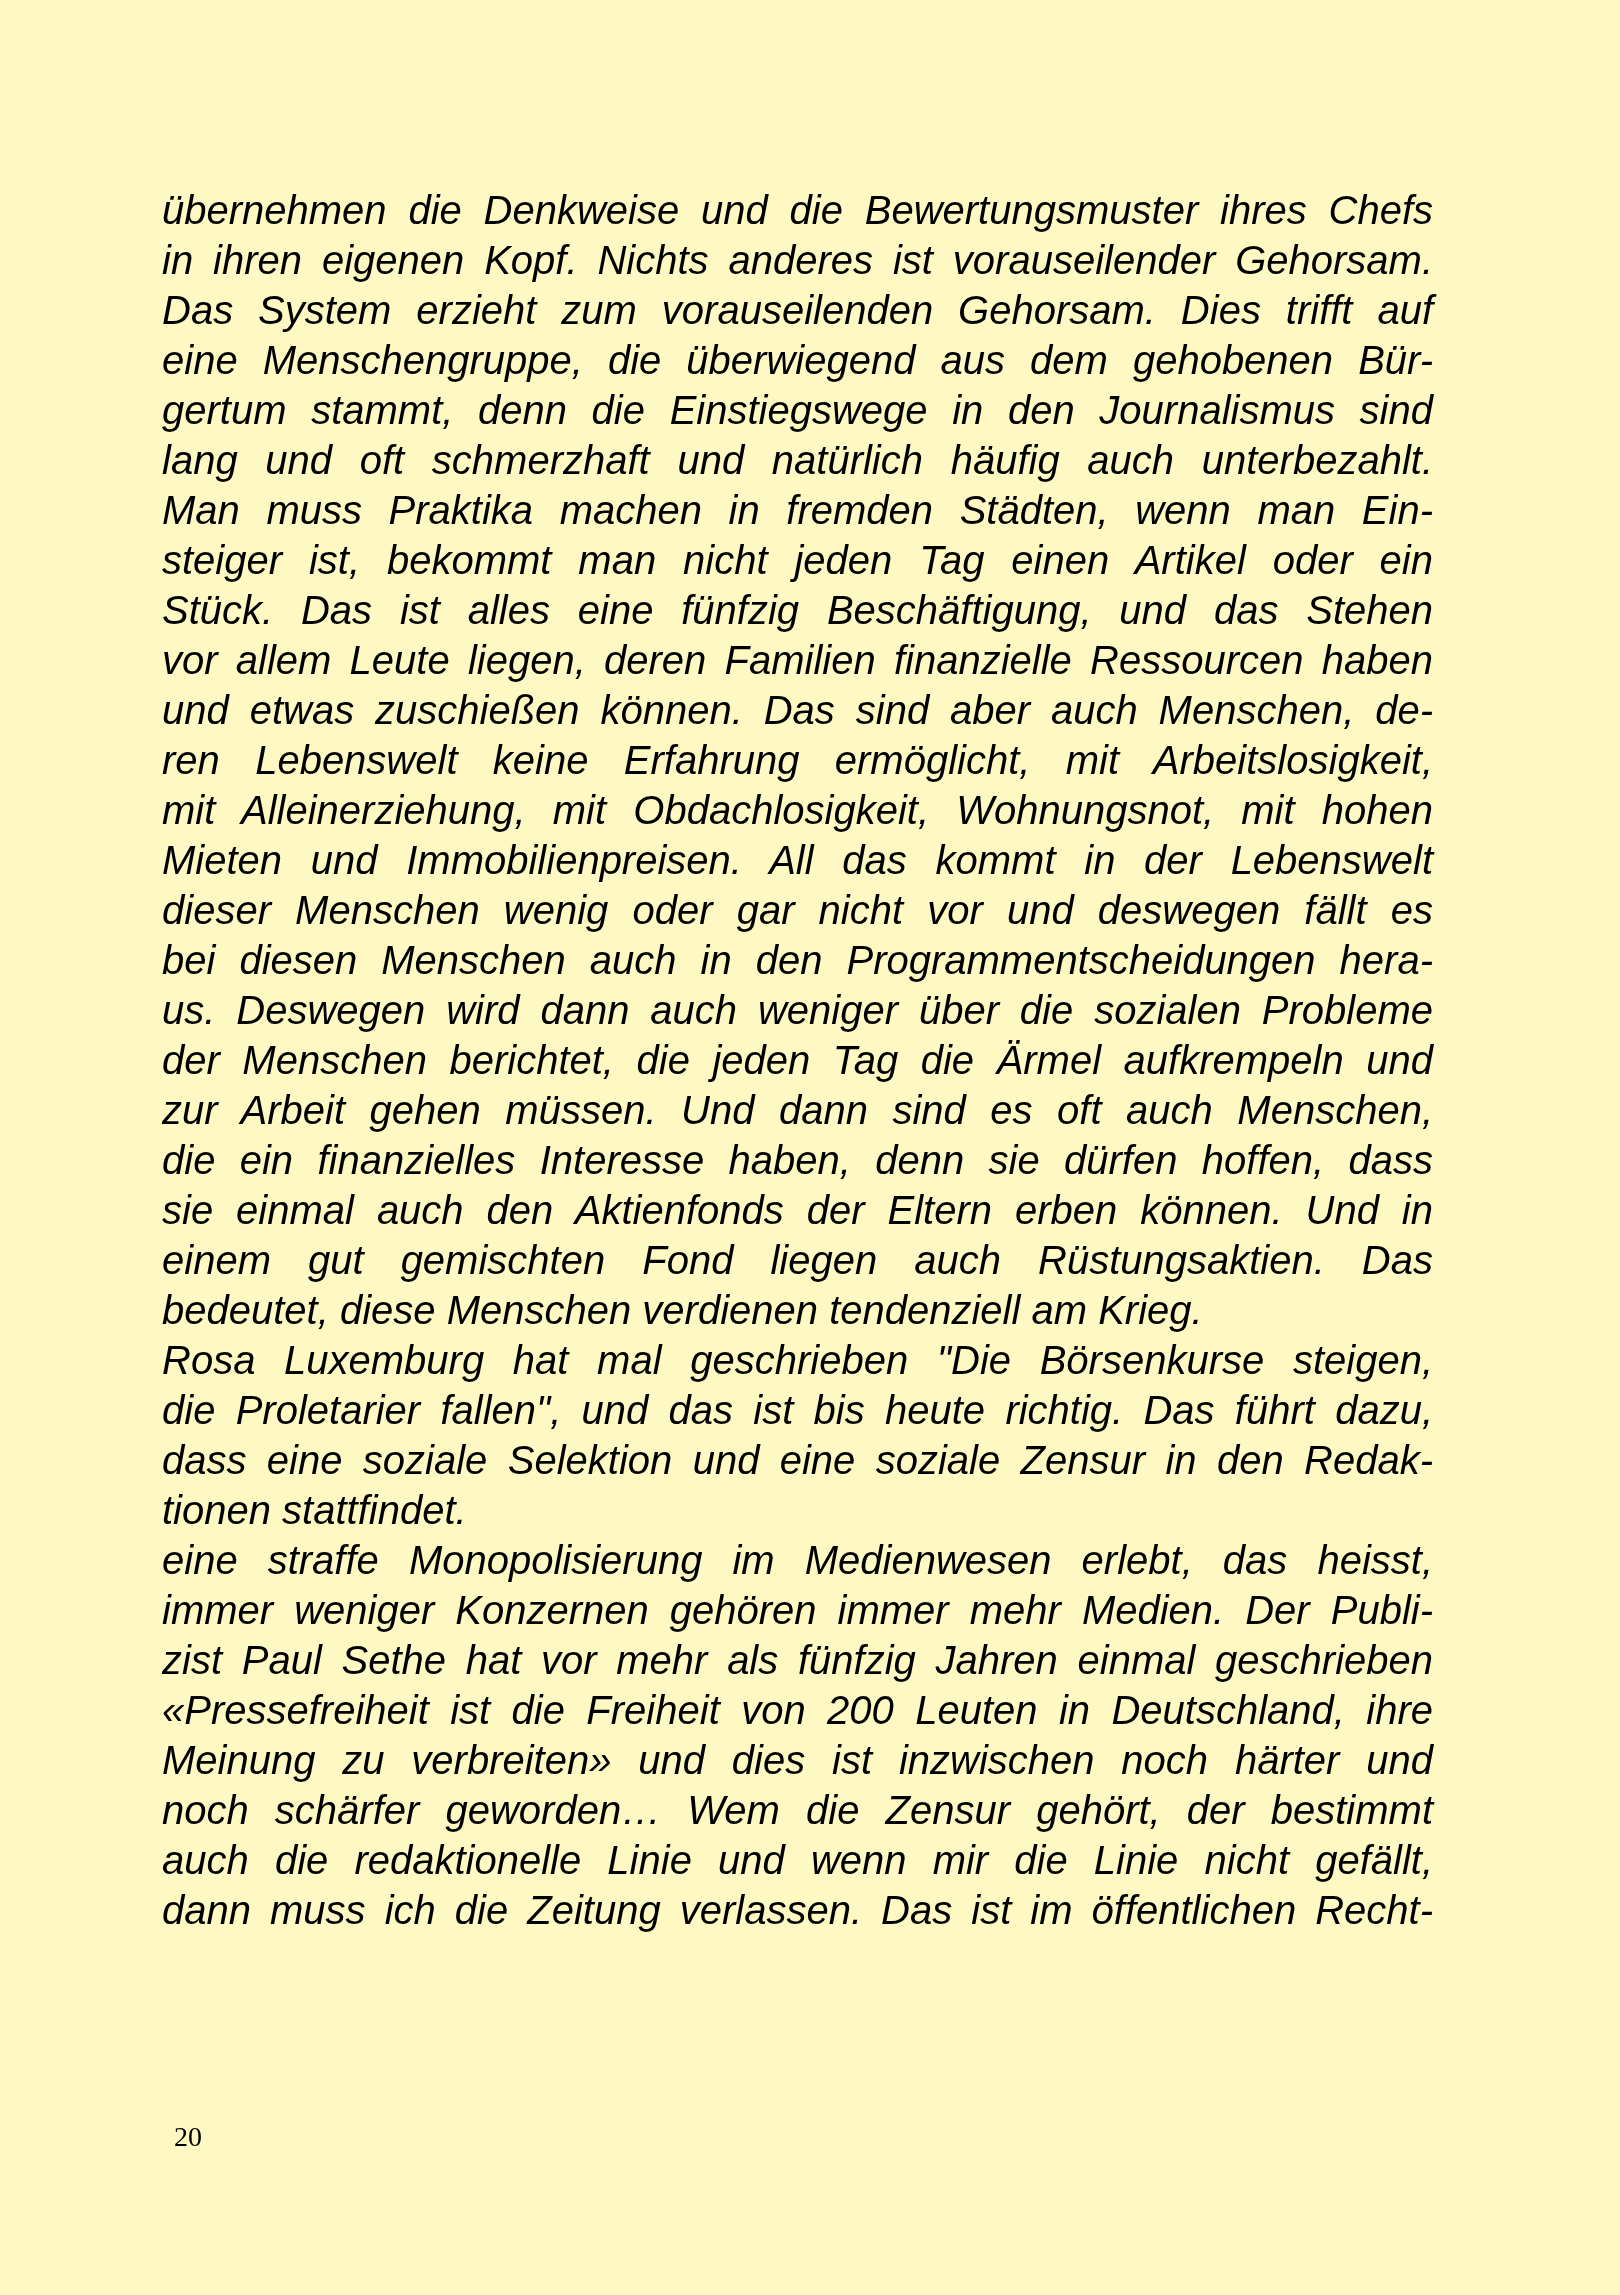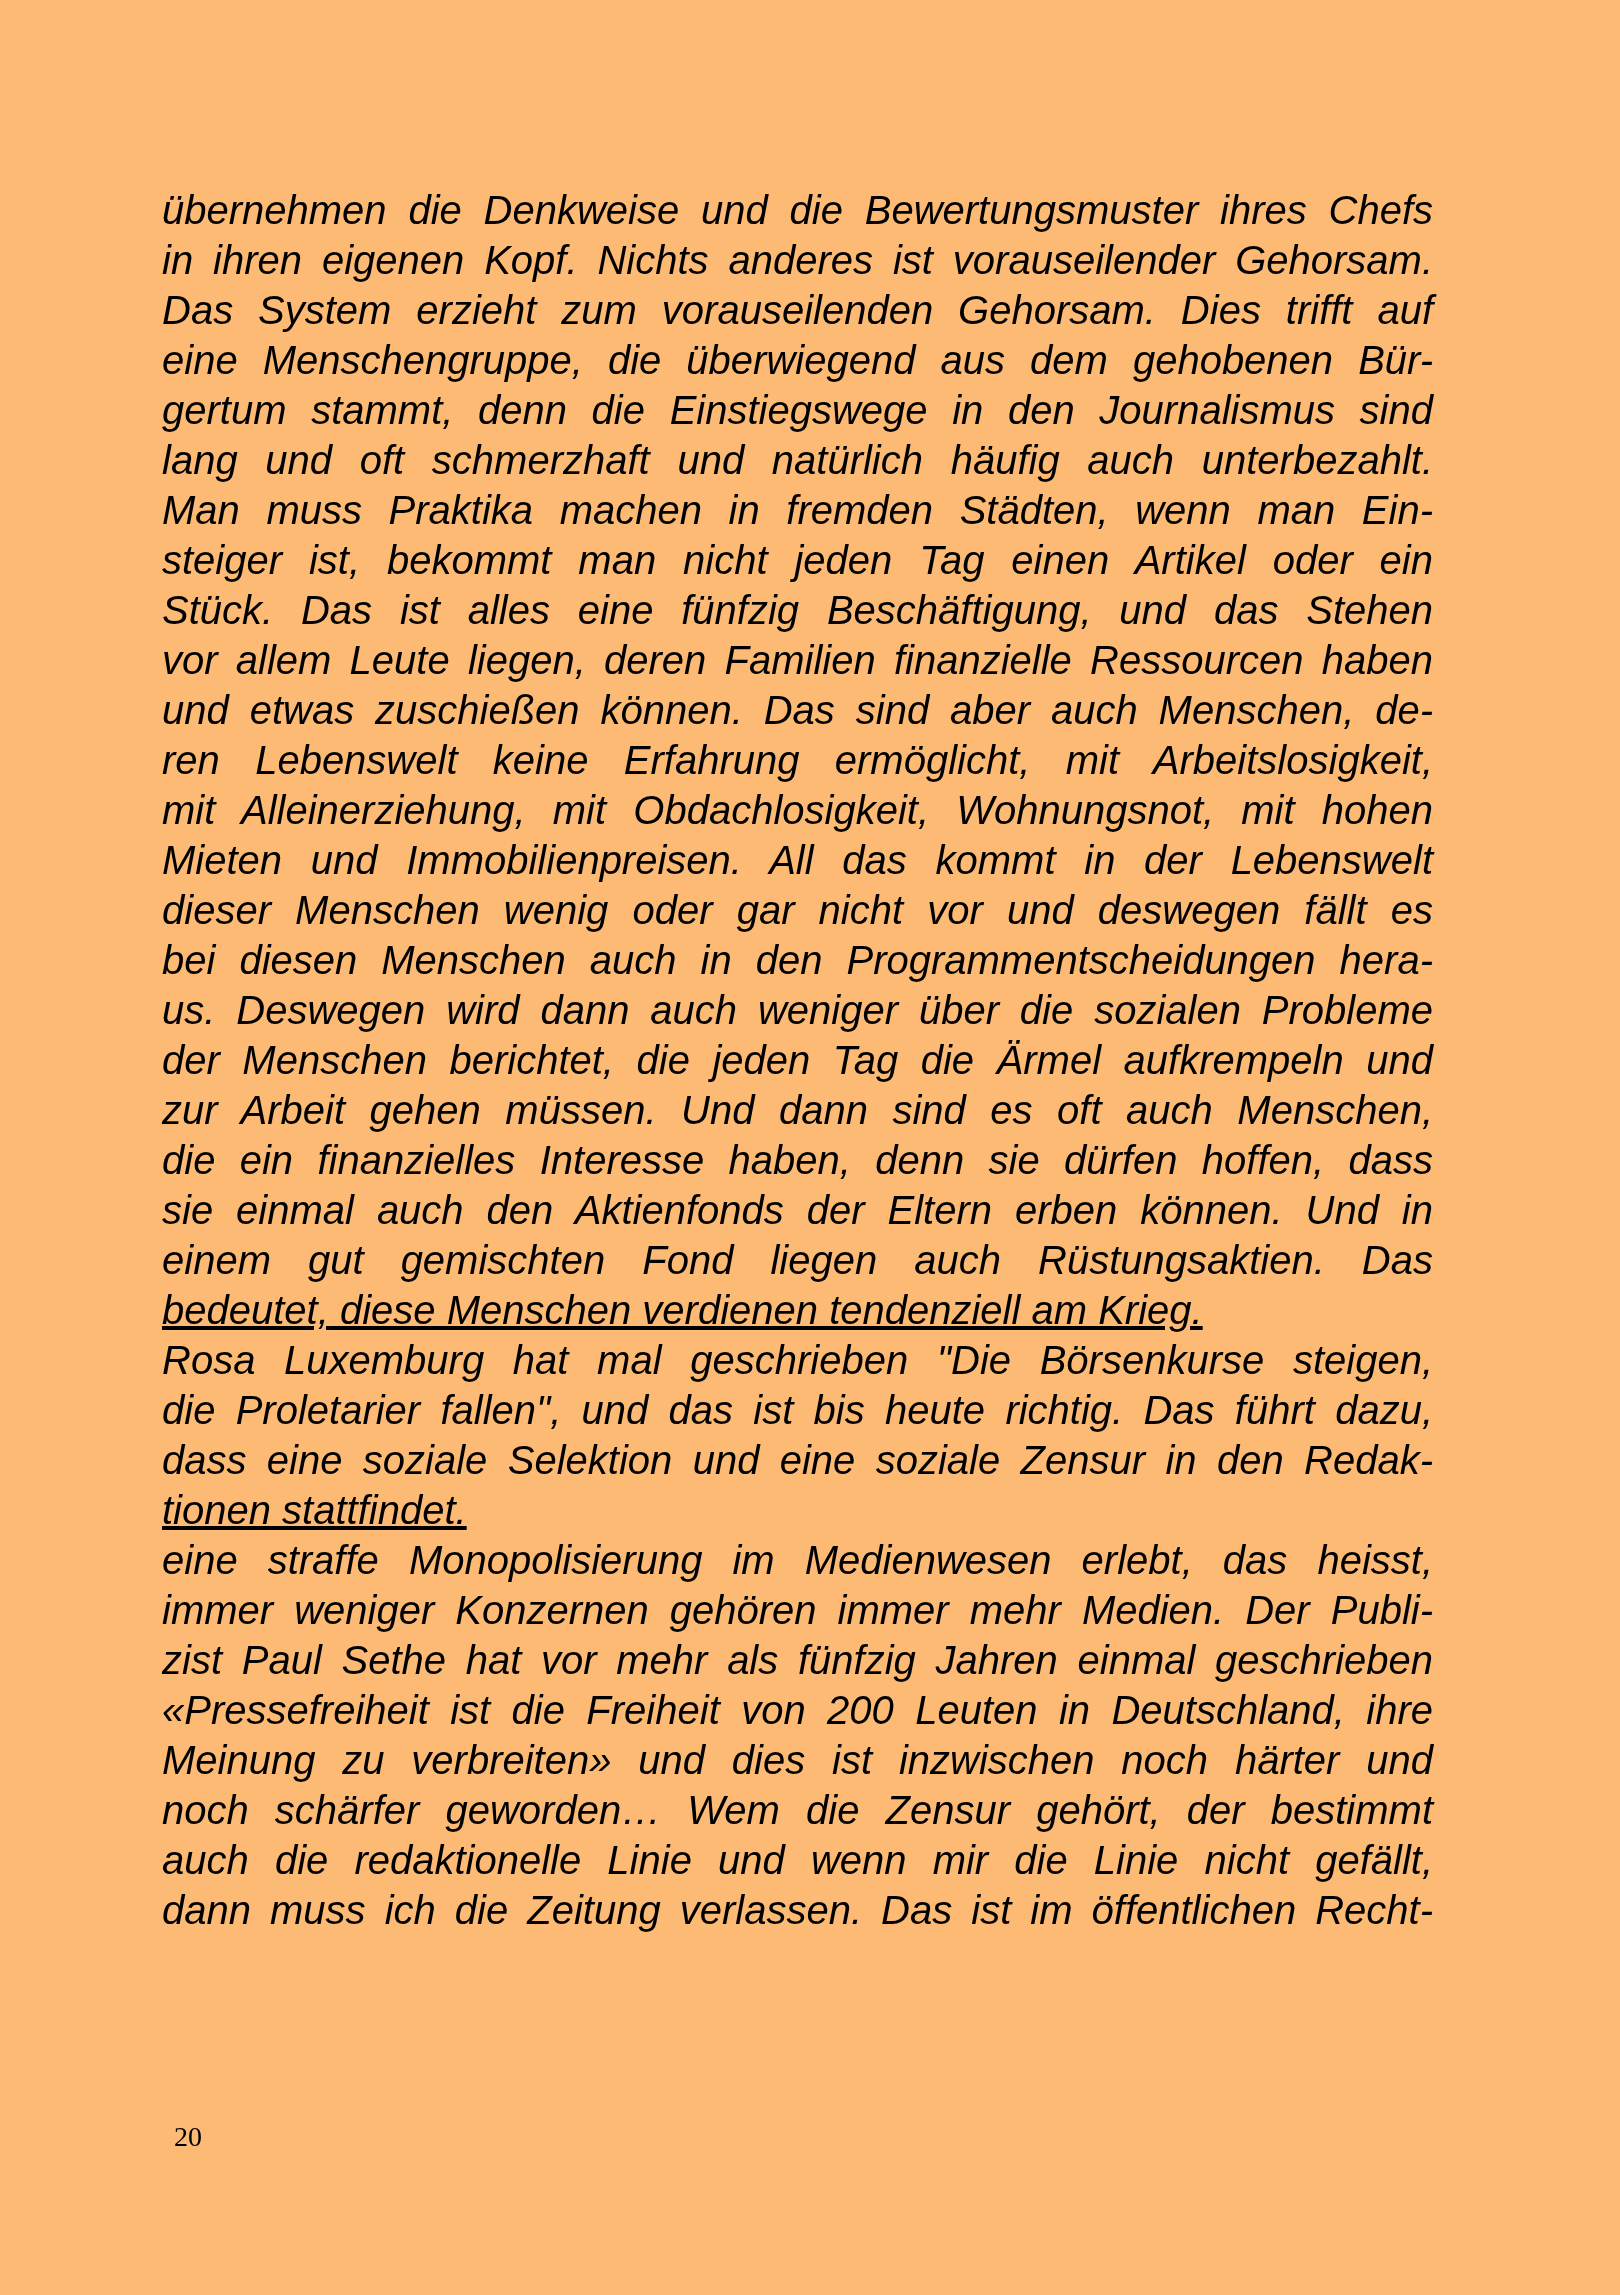--- a/index.html
+++ b/index.html
@@ -10,21 +10,21 @@
   body {
     position: relative;
     width: 1620px;
     height: 2295px;
     font-family: "Liberation Sans", sans-serif;
     color: #000000;
   }
   .page {
     position: absolute;
     inset: 0;
-    background: #fdba74;
+    background: #fef9c3;
   }
   .text-block {
     position: absolute;
     left: 162px;
     top: 185px;
     width: 1271px;
     font-style: italic;
     font-size: 40px;
     line-height: 50px;
     color: #000000;
@@ -32,21 +32,20 @@
   .text-line {
     height: 50px;
     text-align: justify;
     text-align-last: justify;
     overflow: visible;
     white-space: normal;
   }
   .text-line.para-end {
     text-align: left;
     text-align-last: left;
-    text-decoration: underline;
   }
   .page-number {
     position: absolute;
     left: 174px;
     top: 2119px;
     font-style: normal;
     font-size: 28px;
     line-height: 36px;
     color: #000000;
     font-family: Liberation Serif, serif;

